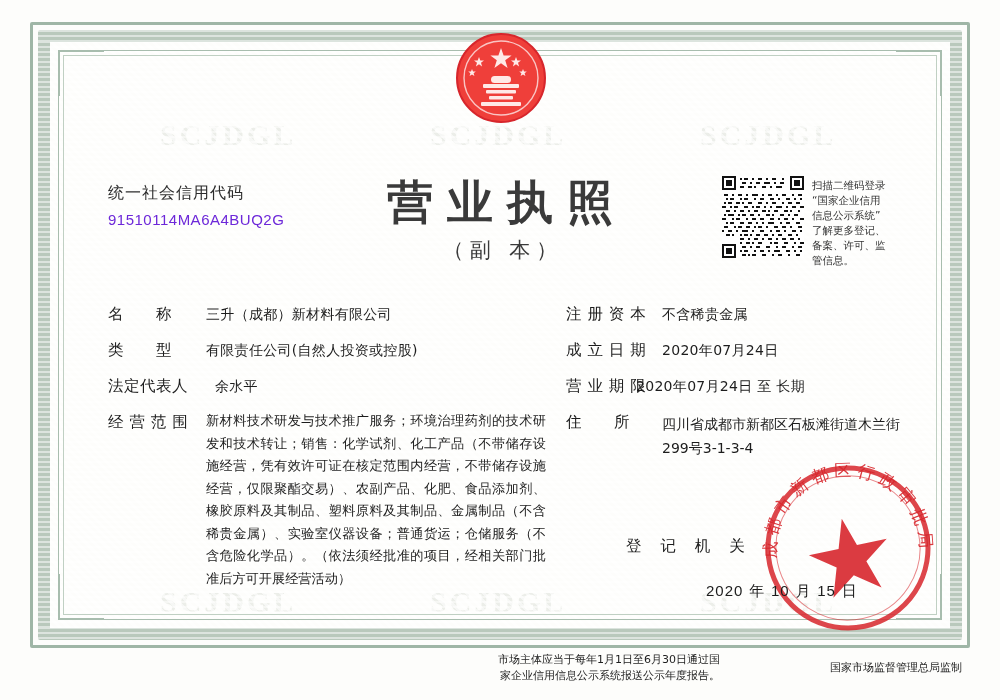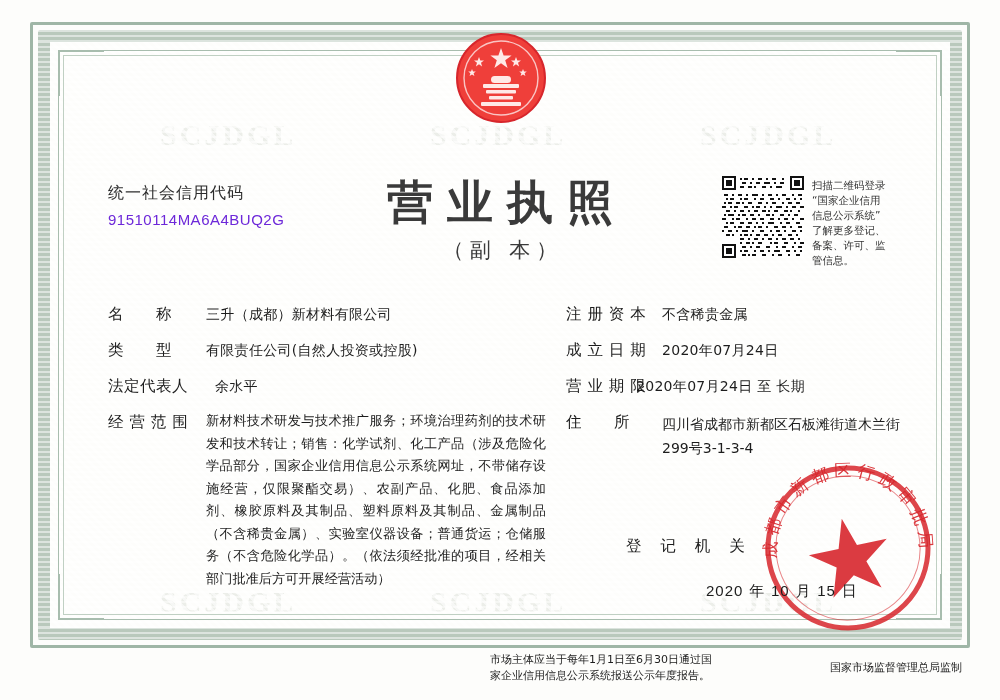--- a/index.html
+++ b/index.html
@@ -207,20 +207,21 @@
     font-size: 11px;
     color: #1d1d1d;
   }
   .footer-center {
     position: absolute;
     left: 490px; top: 652px;
     width: 230px;
     font-size: 11px;
     line-height: 16px;
     color: #1d1d1d;
+    text-align: right;
   }
   .footer-right {
     position: absolute;
     right: 38px; top: 660px;
     font-size: 11px;
     color: #1d1d1d;
   }
 </style>
 </head>
 <body>
@@ -480,21 +481,21 @@
   <div class="field-label" style="left:108px; top:304px;">名　　称</div>
   <div class="field-value" style="left:206px; top:306px;text-align:center;">三升（成都）新材料有限公司</div>
 
   <div class="field-label" style="left:108px; top:340px;">类　　型</div>
   <div class="field-value" style="left:206px; top:342px;">有限责任公司(自然人投资或控股)</div>
 
   <div class="field-label" style="left:108px; top:376px;">法定代表人</div>
   <div class="field-value" style="left:206px; top:378px;margin-left:9px;">余水平</div>
 
   <div class="field-label" style="left:108px; top:412px;">经 营 范 围</div>
-  <div class="scope-text">新材料技术研发与技术推广服务；环境治理药剂的技术研发和技术转让；销售：化学试剂、化工产品（涉及危险化学品部分，国家企业信用信息公示系统网址，不带储存设施经营，仅限聚酯交易）、农副产品、化肥、食品添加剂、橡胶原料及其制品、塑料原料及其制品、金属制品（不含稀贵金属）、实验室仪器设备；普通货运；仓储服务（不含危险化学品）。（依法须经批准的项目，经相关部门批准后方可开展经营活动）</div>
+  <div class="scope-text">新材料技术研发与技术推广服务；环境治理药剂的技术研发和技术转让；销售：化学试剂、化工产品（不带储存设施经营，凭有效许可证在核定范围内经营，不带储存设施经营，仅限聚酯交易）、农副产品、化肥、食品添加剂、橡胶原料及其制品、塑料原料及其制品、金属制品（不含稀贵金属）、实验室仪器设备；普通货运；仓储服务（不含危险化学品）。（依法须经批准的项目，经相关部门批准后方可开展经营活动）</div>
 
   <div class="field-label" style="left:566px; top:304px;">注 册 资 本</div>
   <div class="field-value" style="left:662px; top:306px;">不含稀贵金属</div>
 
   <div class="field-label" style="left:566px; top:340px;">成 立 日 期</div>
   <div class="field-value" style="left:662px; top:342px;">2020年07月24日</div>
 
   <div class="field-label" style="left:566px; top:376px;">营 业 期 限</div>
   <div class="field-value" style="left:636px; top:378px;">2020年07月24日 至 长期</div>
 

